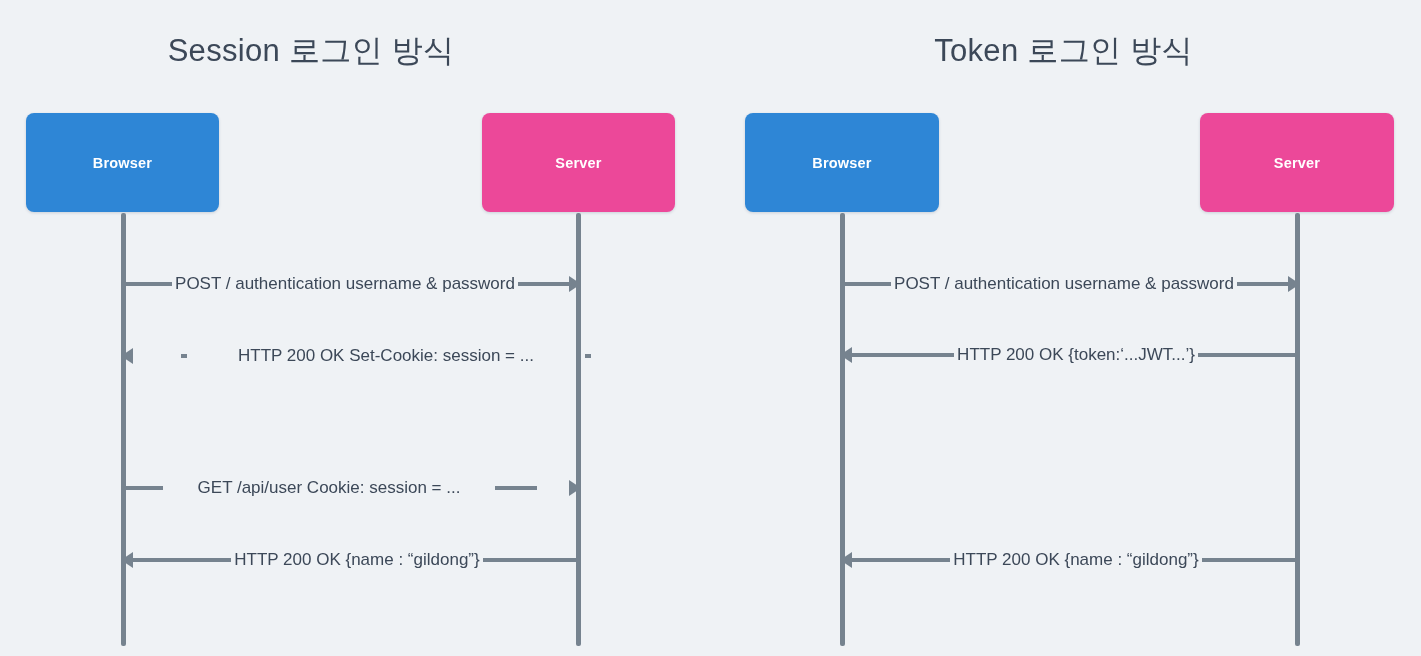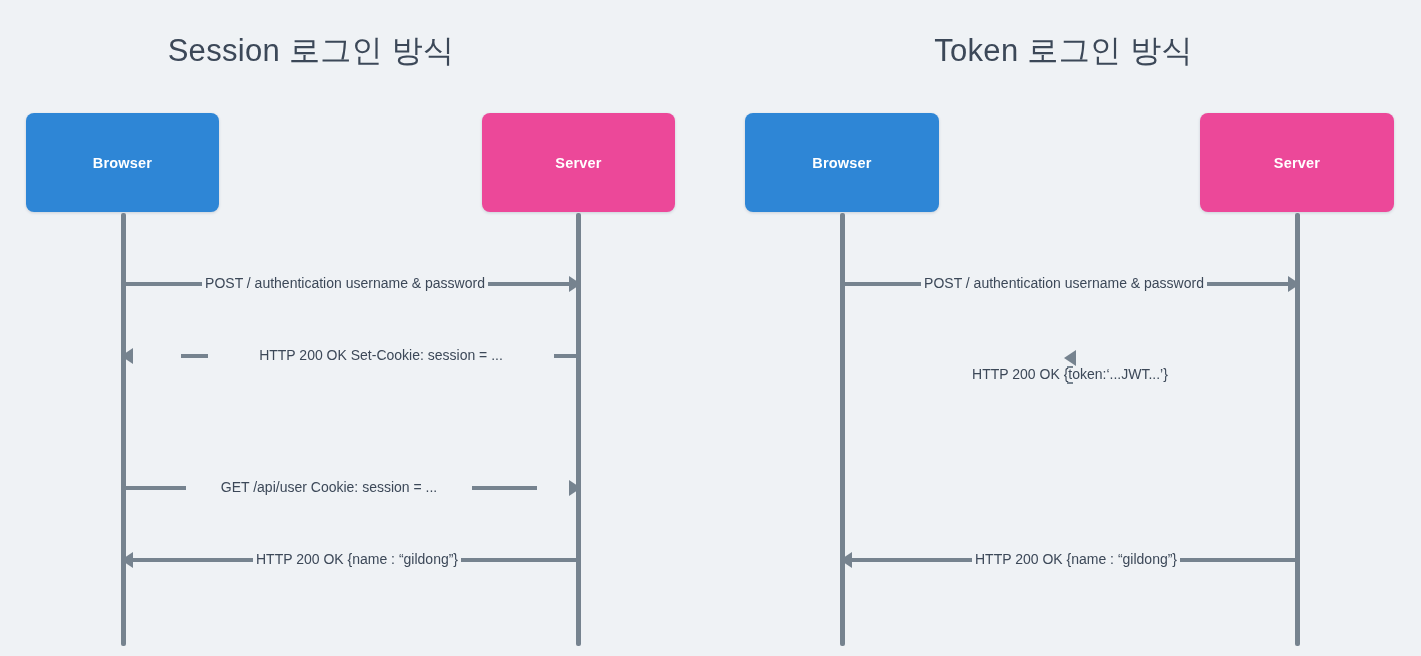--- a/index.html
+++ b/index.html
@@ -88,21 +88,21 @@
 
   .msg-line {
     flex: 1 1 auto;
     height: 4px;
     background: #76838f;
     min-width: 6px;
   }
   .msg-text {
     flex: 0 0 auto;
     padding: 0 3px;
-    font-size: 14px;
+    font-size: 17px;
     color: #3c4858;
     white-space: nowrap;
     line-height: 1;
     position: relative;
     top: -1px;
   }
   .arrow-head {
     flex: 0 0 auto;
     width: 0;
     height: 0;
@@ -174,21 +174,21 @@
   <div class="lifeline a"></div>
   <div class="lifeline b"></div>
 
   <div class="message" style="top:267px;">
     <div class="msg-line"></div>
     <span class="msg-text">POST / authentication username &amp; password</span>
     <div class="msg-line"></div>
     <div class="arrow-head right"></div>
   </div>
 
-  <div class="message" style="top:350px;flex-direction:column;">
+  <div class="message" style="top:338px;">
     <div class="arrow-head left"></div>
     <div class="msg-line"></div>
     <span class="msg-text">HTTP 200 OK {token:‘...JWT...’}</span>
     <div class="msg-line"></div>
   </div>
 
 
   <div class="message" style="top:543px;">
     <div class="arrow-head left"></div>
     <div class="msg-line"></div>

